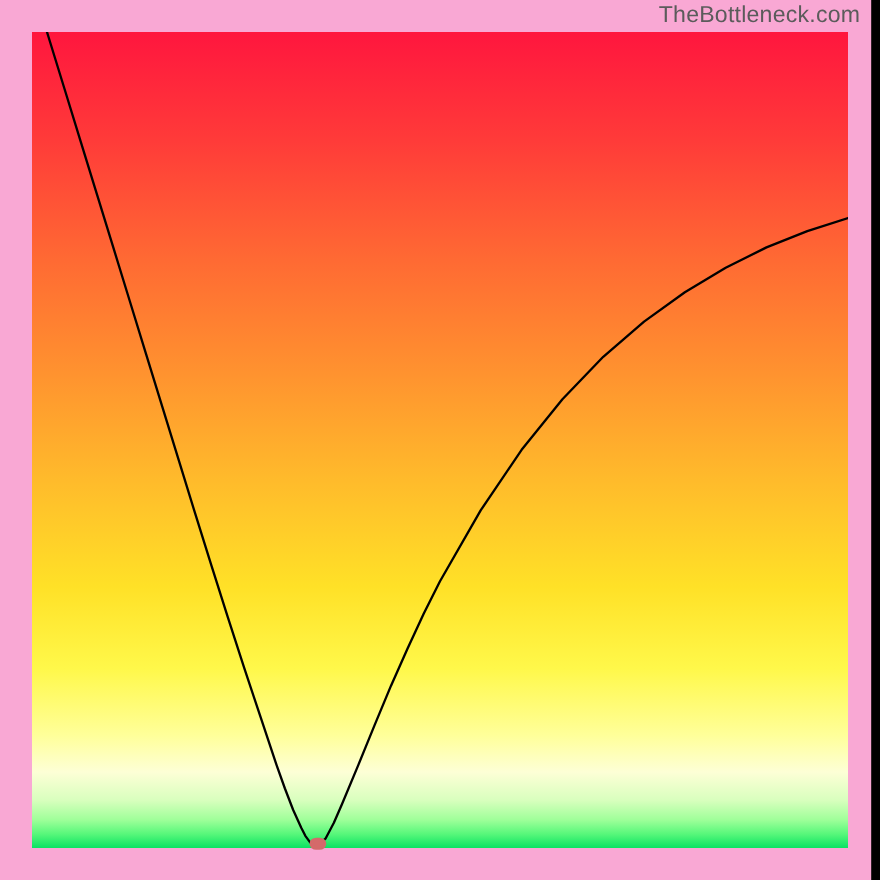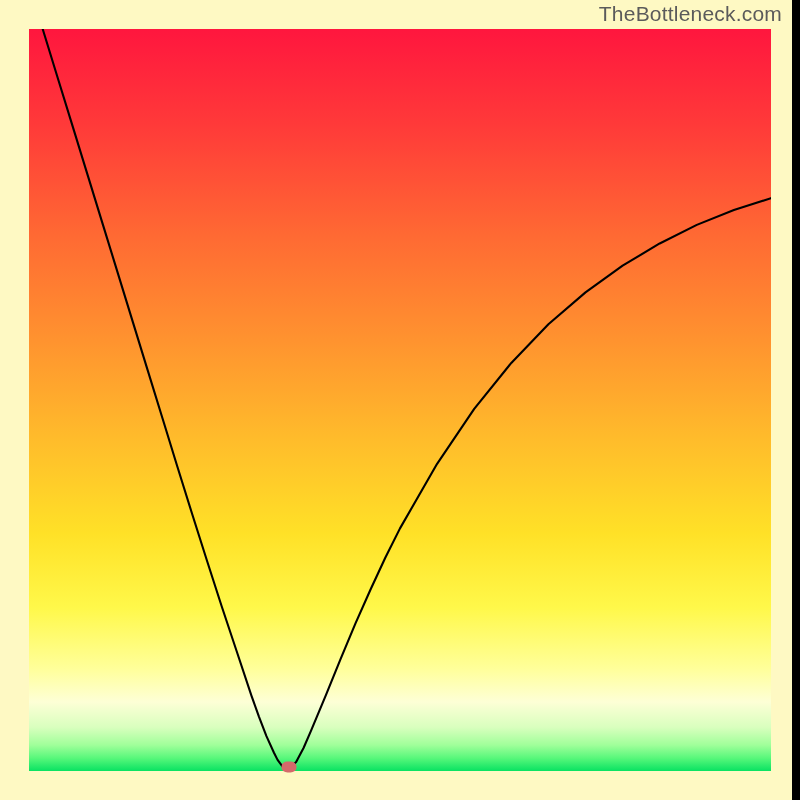--- a/index.html
+++ b/index.html
@@ -8,21 +8,21 @@
     width: 800px;
     height: 800px;
     overflow: hidden;
     background: #000;
     font-family: Arial, Helvetica, sans-serif;
   }
   .frame {
     position: relative;
     width: 792px;
     height: 800px;
-    background: #fef9c3;
+    background: #f9a8d4;
   }
   .watermark {
     position: absolute;
     top: 2px;
     right: 10px;
     color: #5b5b5b;
     font-size: 21px;
     font-weight: 400;
     letter-spacing: 0.2px;
     z-index: 5;

